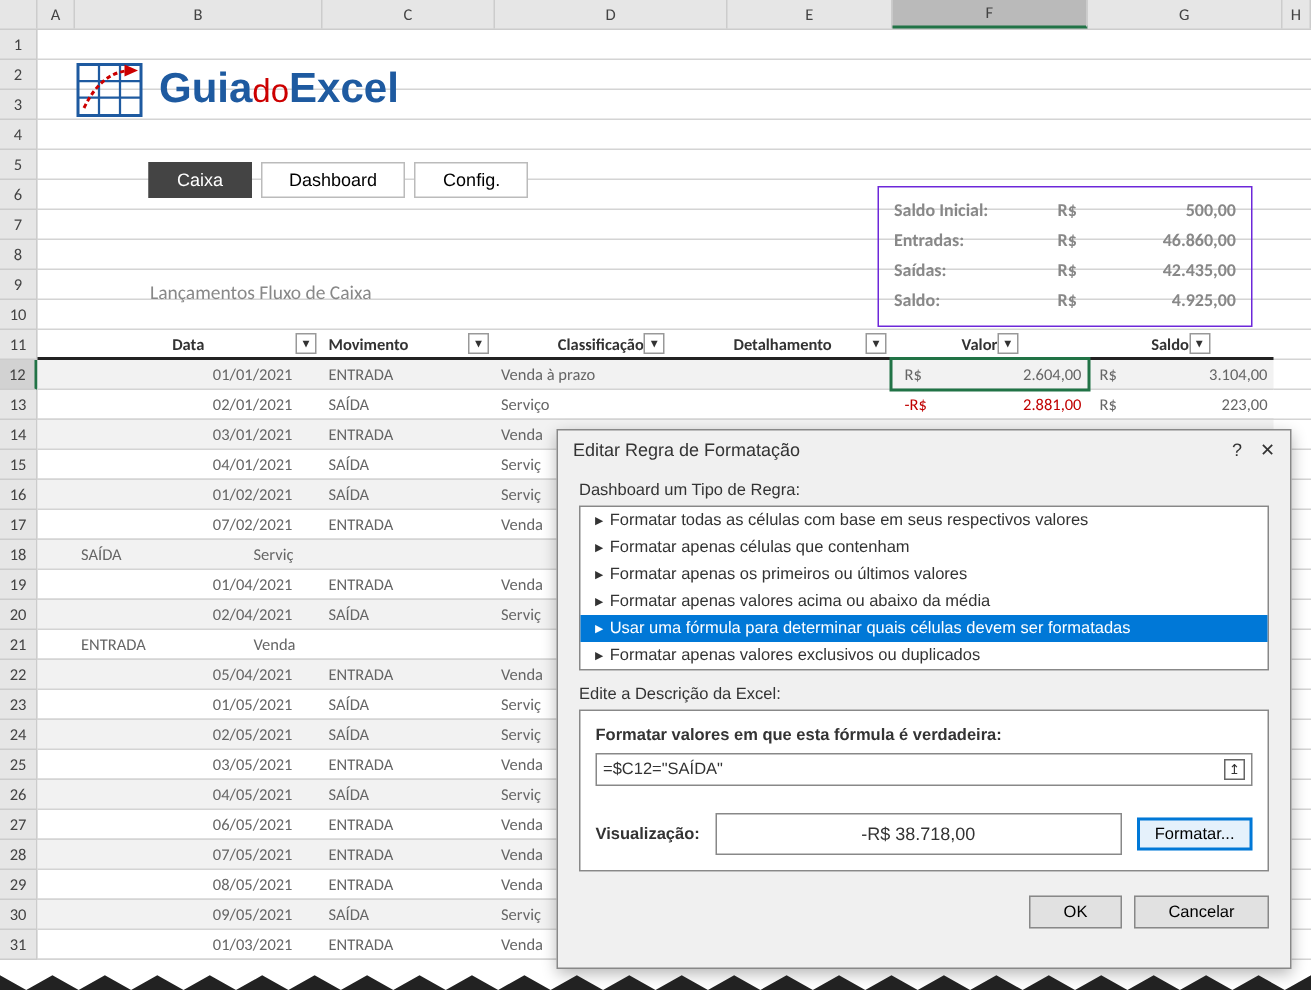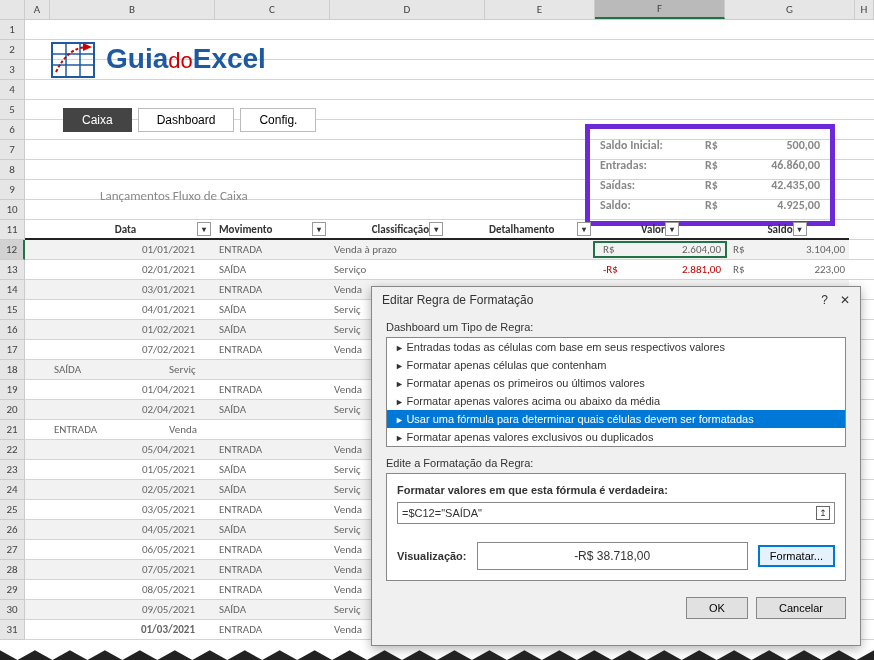--- a/index.html
+++ b/index.html
@@ -5,30 +5,30 @@
 * { box-sizing: border-box; margin: 0; padding: 0; }
 body { font-family: Calibri, Arial, sans-serif; font-size: 11px; color: #333; background: #fff; overflow: hidden; width: 874px; height: 660px; position: relative; }
 .col-headers { display: flex; height: 20px; background: #e6e6e6; border-bottom: 1px solid #ccc; }
 .ch { border-right: 1px solid #ccc; display: flex; align-items: center; justify-content: center; color: #444; font-size: 11px; }
 .ch.active { background: #bababa; border-bottom: 2px solid #217346; }
 .row-headers { position: absolute; left: 0; top: 20px; width: 25px; }
 .rh { height: 20px; border-bottom: 1px solid #ccc; border-right: 1px solid #ccc; background: #e6e6e6; display: flex; align-items: center; justify-content: center; color: #444; font-size: 11px; }
 .rh.sel { background: #d2d2d2; border-right: 2px solid #217346; }
 .grid { position: absolute; left: 25px; top: 20px; right: 0; bottom: 0; }
 .grid-row { display: flex; height: 20px; border-bottom: 1px solid #d4d4d4; }
-.grid-row.alt { background: #f2f2f2; align-items: center; }
+.grid-row.alt { background: #f2f2f2; }
 .cell { border-right: 1px solid #d4d4d4; padding: 0 4px; display: flex; align-items: center; overflow: hidden; white-space: nowrap; }
 .logo-area { position: absolute; left: 25px; top: 20px; width: 300px; height: 70px; display: flex; align-items: center; }
 .logo-txt { font-family: "Segoe UI", Arial, sans-serif; font-size: 28px; font-weight: 600; margin-left: 8px; }
 .logo-txt .g { color: #1e5aa0; }
 .logo-txt .d { color: #c00; font-size: 22px; font-weight: 400; }
-.navbtns { display: flex; gap: 6px; }
+.navbtns { display: flex; gap: 6px; margin-left: 36px; }
 .navbtn { padding: 4px 18px; border: 1px solid #bbb; background: #fff; font-size: 12px; cursor: pointer; }
 .navbtn.active { background: #444; color: #fff; border-color: #444; }
-.summary-box { border: 5px solid #6d28d9; padding: 6px 10px; position: absolute; }
+.summary-box { border: 1px solid #6d28d9; padding: 6px 10px; position: absolute; }
 .summary-row { display: flex; justify-content: space-between; color: #888; font-size: 12px; font-weight: 600; height: 20px; align-items: center; }
 .sum-label { width: 90px; }
 .sum-cur { width: 30px; }
 .sum-val { width: 70px; text-align: right; }
 .hdr-row { font-weight: 700; border-bottom: 2px solid #222; }
 .hdr-cell { display: flex; align-items: center; justify-content: space-between; padding: 0 4px; }
 .filter-btn { width: 14px; height: 14px; border: 1px solid #999; background: #fff; display: inline-flex; align-items: center; justify-content: center; font-size: 8px; cursor: pointer; }
 .val-cur { color: #666; }
 .val-neg { color: #c00000; }
 .active-cell { outline: 2px solid #217346; }
@@ -663,48 +663,48 @@
       <div class="cell" style="width: 25px; justify-content: flex-start; border-right: none;"></div>
       <div class="cell" style="width: 165px; justify-content: flex-end; color: rgb(102, 102, 102); padding: 0px 20px 0px 0px; border-right: none;">09/05/2021</div>
       <div class="cell" style="width: 115px; justify-content: flex-start; color: rgb(102, 102, 102); border-right: none;">SAÍDA</div>
       <div class="cell" style="width: 155px; justify-content: flex-start; color: rgb(102, 102, 102); border-right: none;">Serviç</div>
       <div class="cell" style="width: 110px; justify-content: flex-start; border-right: none;"></div>
       <div class="cell" style="width: 130px; justify-content: flex-end; border-right: none;"></div>
       <div class="cell" style="width: 124px; justify-content: flex-end; border-right: none;"></div>
     </div>
     <div class="grid-row">
       <div class="cell" style="width: 25px; justify-content: flex-start; border-right: none;"></div>
-      <div class="cell" style="width: 165px; justify-content: flex-end; color: rgb(102, 102, 102); padding: 0px 20px 0px 0px; border-right: none; font-weight: bold;">01/03/2021</div>
+      <div class="cell" style="width: 165px; justify-content: flex-end; color: rgb(102, 102, 102); padding: 0px 20px 0px 0px; border-right: none;">01/03/2021</div>
       <div class="cell" style="width: 115px; justify-content: flex-start; color: rgb(102, 102, 102); border-right: none;">ENTRADA</div>
       <div class="cell" style="width: 155px; justify-content: flex-start; color: rgb(102, 102, 102); border-right: none;">Venda</div>
       <div class="cell" style="width: 110px; justify-content: flex-start; border-right: none;"></div>
       <div class="cell" style="width: 130px; justify-content: flex-end; border-right: none;"></div>
       <div class="cell" style="width: 124px; justify-content: flex-end; border-right: none;"></div>
     </div>
   </div>
 
 <div class="dialog">
   <div class="dlg-title">
     <span>Editar Regra de Formatação</span>
     <span class="icons">
       <span style="cursor:pointer">?</span>
       <span style="cursor:pointer">✕</span>
     </span>
   </div>
   <div class="dlg-body">
     <div>Dashboard um Tipo de Regra:</div>
     <div class="rule-list">
-        <div class="rule-item">Entradas todas as células com base em seus respectivos valores</div>
+        <div class="rule-item">Formatar todas as células com base em seus respectivos valores</div>
         <div class="rule-item">Formatar apenas células que contenham</div>
         <div class="rule-item">Formatar apenas os primeiros ou últimos valores</div>
         <div class="rule-item">Formatar apenas valores acima ou abaixo da média</div>
         <div class="rule-item sel">Usar uma fórmula para determinar quais células devem ser formatadas</div>
         <div class="rule-item">Formatar apenas valores exclusivos ou duplicados</div>
       </div>
-    <div>Edite a Formatação da Regra:</div>
+    <div>Edite a Descrição da Excel:</div>
     <div class="desc-box">
       <div style="font-weight:700">Formatar valores em que esta fórmula é verdadeira:</div>
       <div class="formula-input">
         <span>=$C12="SAÍDA"</span>
         <span class="formula-ref">↥</span>
       </div>
       <div class="preview-row">
         <span style="font-weight:600">Visualização:</span>
         <span class="preview-box">-R$ 38.718,00</span>
         <button class="fmt-btn">Formatar...</button>

